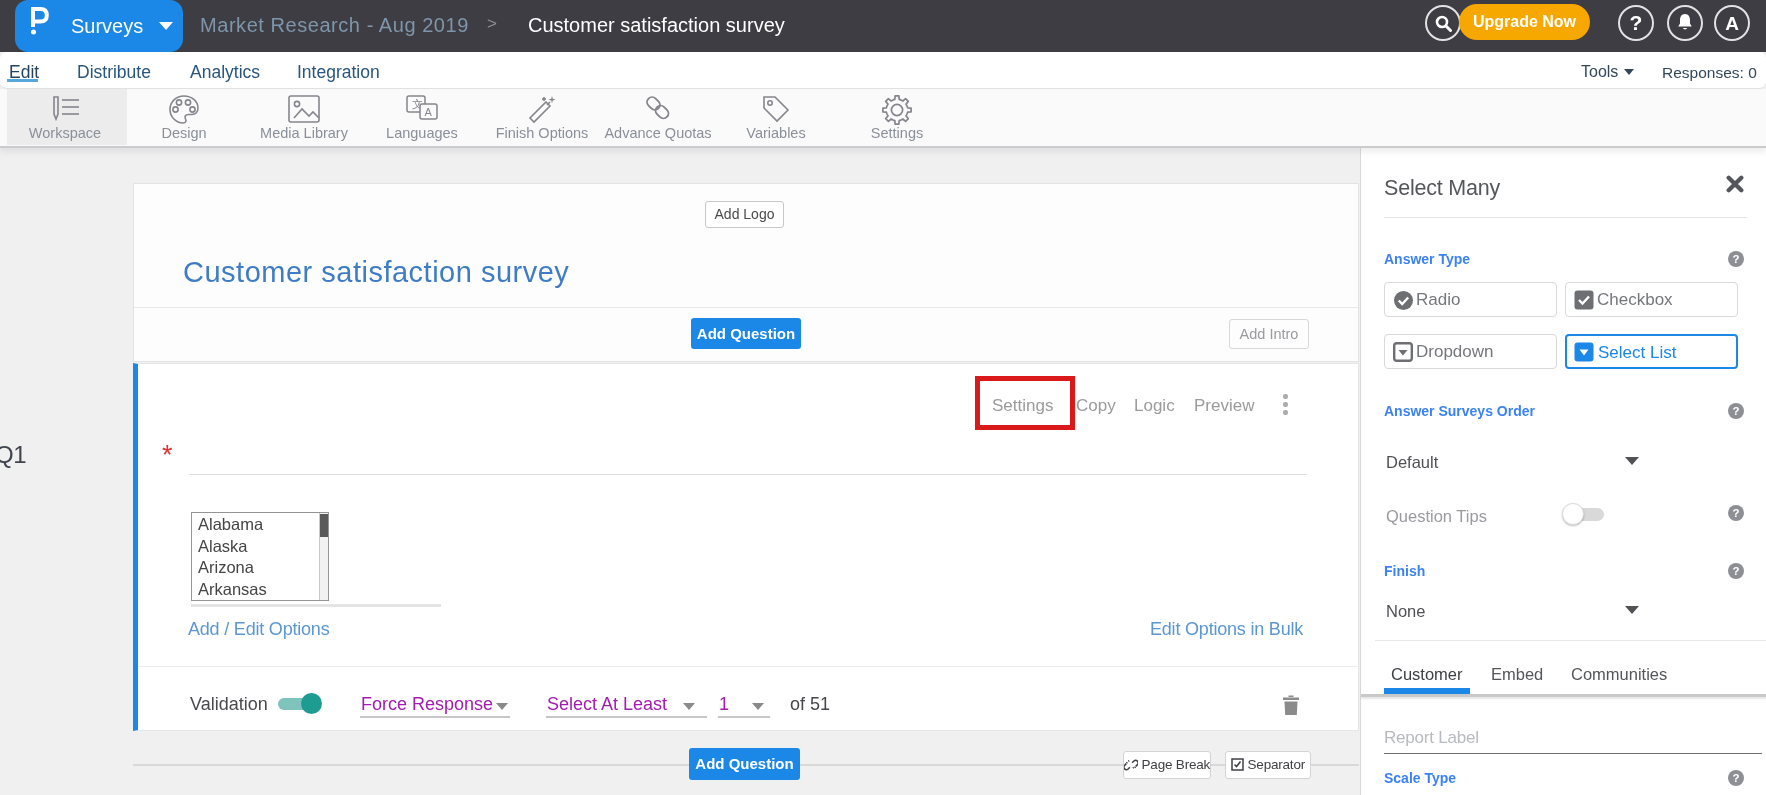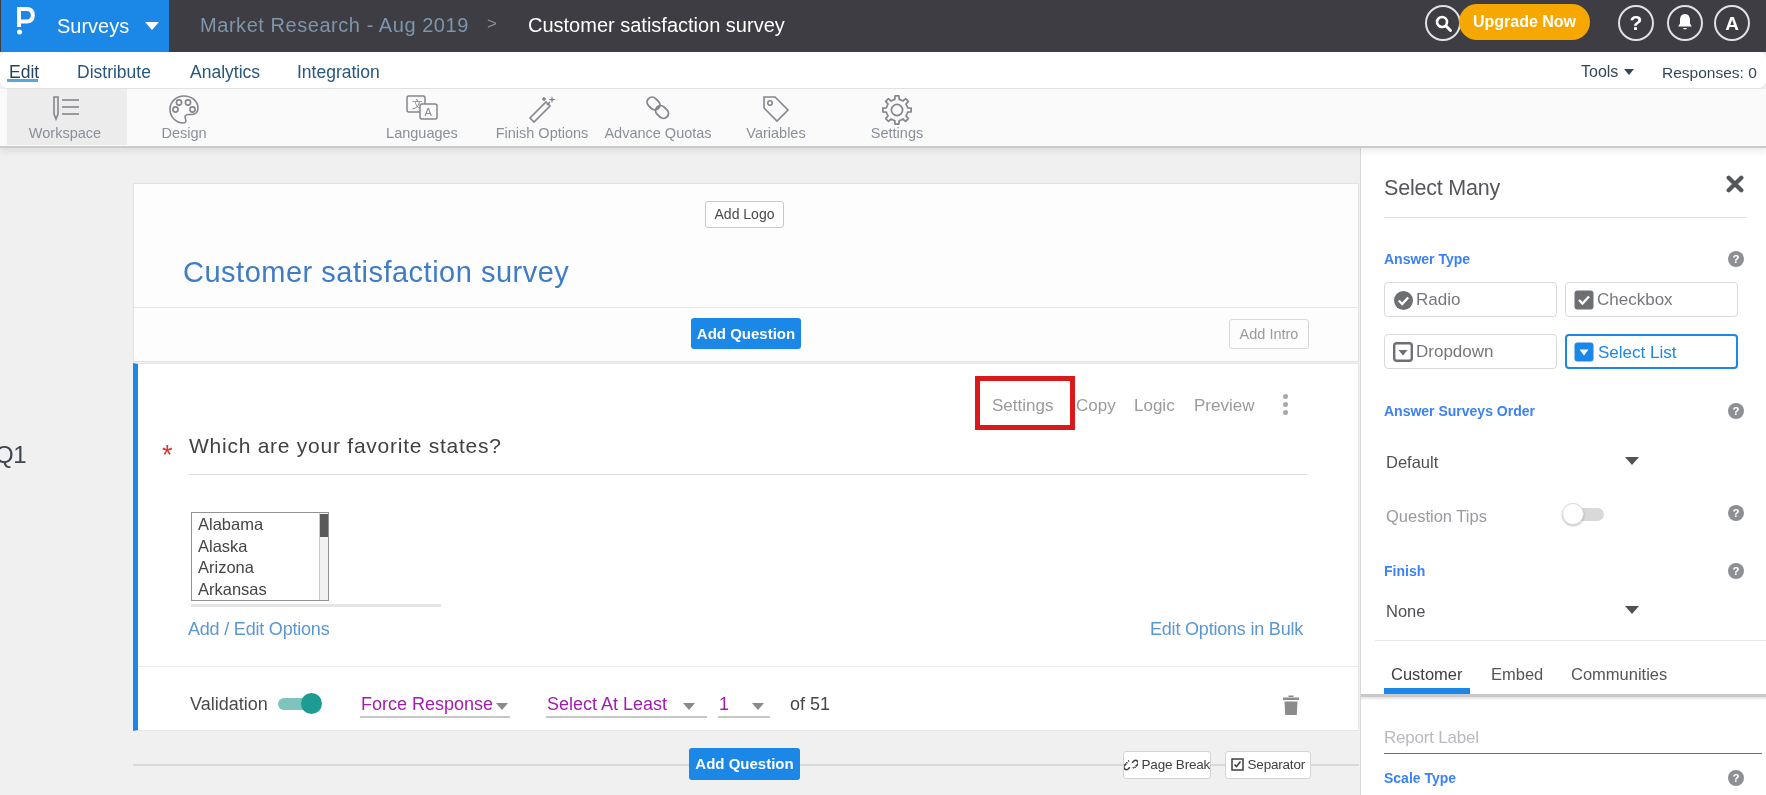--- a/index.html
+++ b/index.html
@@ -1,20 +1,20 @@
 <!DOCTYPE html>
 <html><head>
 <meta charset="utf-8">
 <style>
 * { margin:0; padding:0; box-sizing:border-box; }
 html,body { width:1766px; height:795px; overflow:hidden; font-family:"Liberation Sans", sans-serif; background:#f0f0f1; }
 .abs { position:absolute; }
 
 #topbar { position:absolute; left:0; top:0; width:1766px; height:52px; background:#3e3d43; }
-#brand { position:absolute; left:1px; top:0; width:168px; height:52px; background:#1b87e6; }
+#brand { position:absolute; left:15px; top:0; width:168px; height:52px; background:#1b87e6;border-radius:13px; }
 #brand .surveys { position:absolute; left:56px; top:15px; color:#fff; font-size:20px; }
 #brand .caret { position:absolute; left:144px; top:22px; width:0; height:0; border-left:7px solid transparent; border-right:7px solid transparent; border-top:8px solid #fff; }
 #crumb1 { position:absolute; left:200px; top:14px; color:#7e95ab; font-size:20px; letter-spacing:0.55px; }
 #crumbsep { position:absolute; left:487px; top:14px; color:#8f8f94; font-size:17px; }
 #crumb2 { position:absolute; left:528px; top:14px; color:#fff; font-size:20px; }
 .tcirc { position:absolute; top:5px; width:36px; height:36px; border:2px solid rgba(255,255,255,.85); border-radius:50%; color:#fff; text-align:center; }
 #upg { position:absolute; left:1459px; top:4px; width:131px; height:36px; background:#f7a800; border-radius:18px; color:#fff; font-size:16px; font-weight:bold; text-align:center; line-height:36px; }
 
 #tabrow { position:absolute; left:0; top:52px; width:1766px; height:37px; background:#fff; border-bottom:1px solid #e2e2e2;border-radius:7px; }
 .tab { position:absolute; top:10px; font-size:17.5px; color:#28567c; }
@@ -148,20 +148,28 @@
   <div class="titem" style="left:134px;width:100px">
     <svg width="32" height="32" viewBox="0 0 32 32" fill="none" stroke="#85858d" stroke-width="1.6">
       <path d="M16 2 C8 2 2 8 2 15.5 C2 23 8 29 15 29 C18 29 18.5 27 17.5 25 C16.2 22.5 17.5 20.5 20.5 20.5 L24 20.5 C27.5 20.5 30 18 30 14 C30 7 23.5 2 16 2 Z"></path>
       <circle cx="11" cy="8.5" r="2.6"></circle>
         <circle cx="20" cy="8.5" r="2.6"></circle>
         <circle cx="7.5" cy="15.5" r="2.6"></circle>
         <circle cx="24.5" cy="15.5" r="2.6"></circle>
     </svg>
     <div class="lbl">Design</div>
   </div>
+  <div class="titem" style="left:249px;width:110px">
+    <svg width="34" height="30" viewBox="0 0 34 30" fill="none" stroke="#85858d" stroke-width="1.6">
+      <rect x="2" y="2" width="30" height="26" rx="2"></rect>
+      <circle cx="10" cy="10" r="2.6"></circle>
+      <path d="M7 24 L15 15 L22 22 L26 18 L32 24"></path>
+    </svg>
+    <div class="lbl">Media Library</div>
+  </div>
   <div class="titem" style="left:372px;width:100px">
     <svg width="34" height="30" viewBox="0 0 34 30" fill="none" stroke="#85858d" stroke-width="1.5">
       <rect x="2" y="2" width="18" height="16" rx="2"></rect>
       <text x="7" y="14" font-size="11" fill="#85858d" stroke="none" font-family="Liberation Sans">文</text>
       <rect x="15" y="10" width="17" height="15" rx="2" fill="#fafafa"></rect>
       <text x="19.5" y="22" font-size="11" fill="#85858d" stroke="none" font-family="Liberation Sans">A</text>
     </svg>
     <div class="lbl">Languages</div>
   </div>
   <div class="titem" style="left:487px;width:110px">
@@ -229,21 +237,20 @@
   <span class="qmenu" style="left:854px">Settings</span>
   <span class="qmenu" style="left:938px">Copy</span>
   <span class="qmenu" style="left:996px">Logic</span>
   <span class="qmenu" style="left:1056px">Preview</span>
   <div id="dots3">
       <div></div>
       <div></div>
       <div></div>
     </div>
   <span id="ast">*</span>
-  <span id="qtext">Which are your favorite states?</span>
   <div id="qline"></div>
   <div id="selbox">
     <div class="items">Alabama<br>Alaska<br>Arizona<br>Arkansas<br>California</div>
     <div class="sbar"></div>
     <div class="sthumb"></div>
   </div>
   <div id="subline"></div>
   <span id="addedit">Add / Edit Options</span>
   <span id="editbulk">Edit Options in Bulk</span>
   <div id="vdiv"></div>

